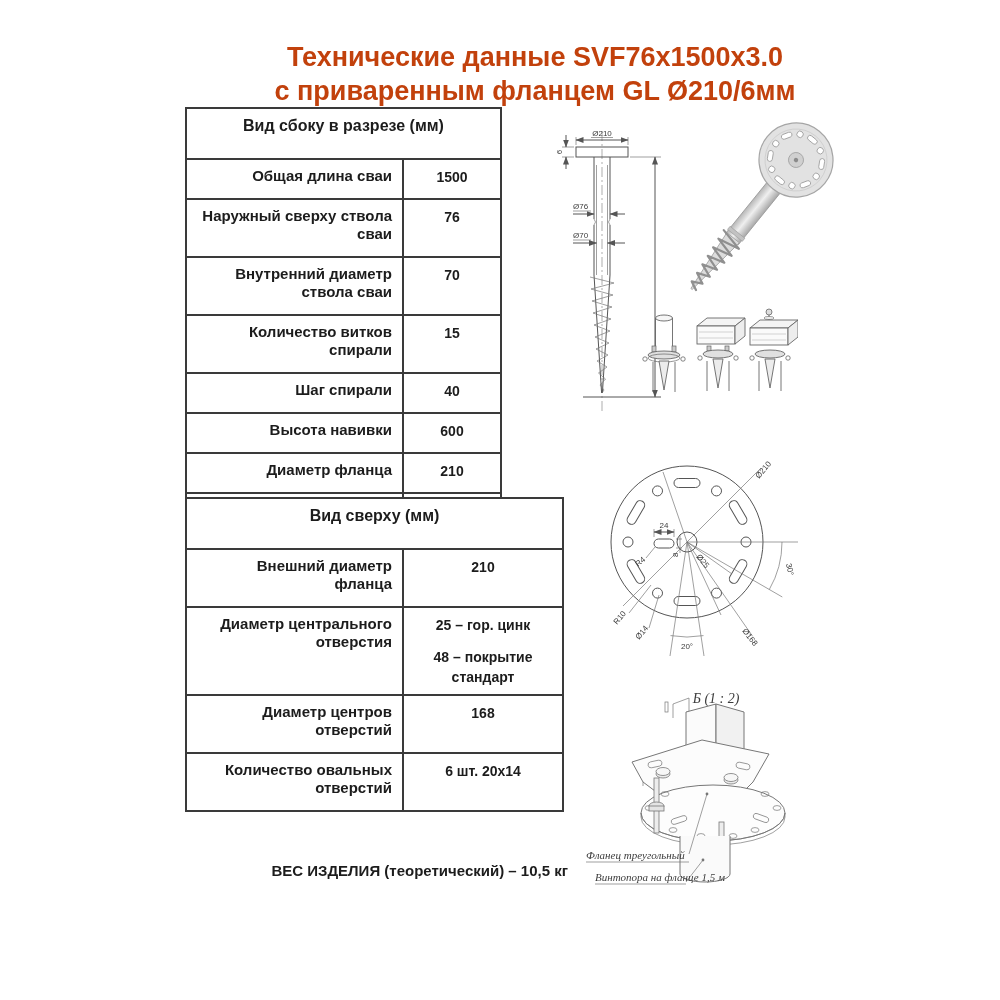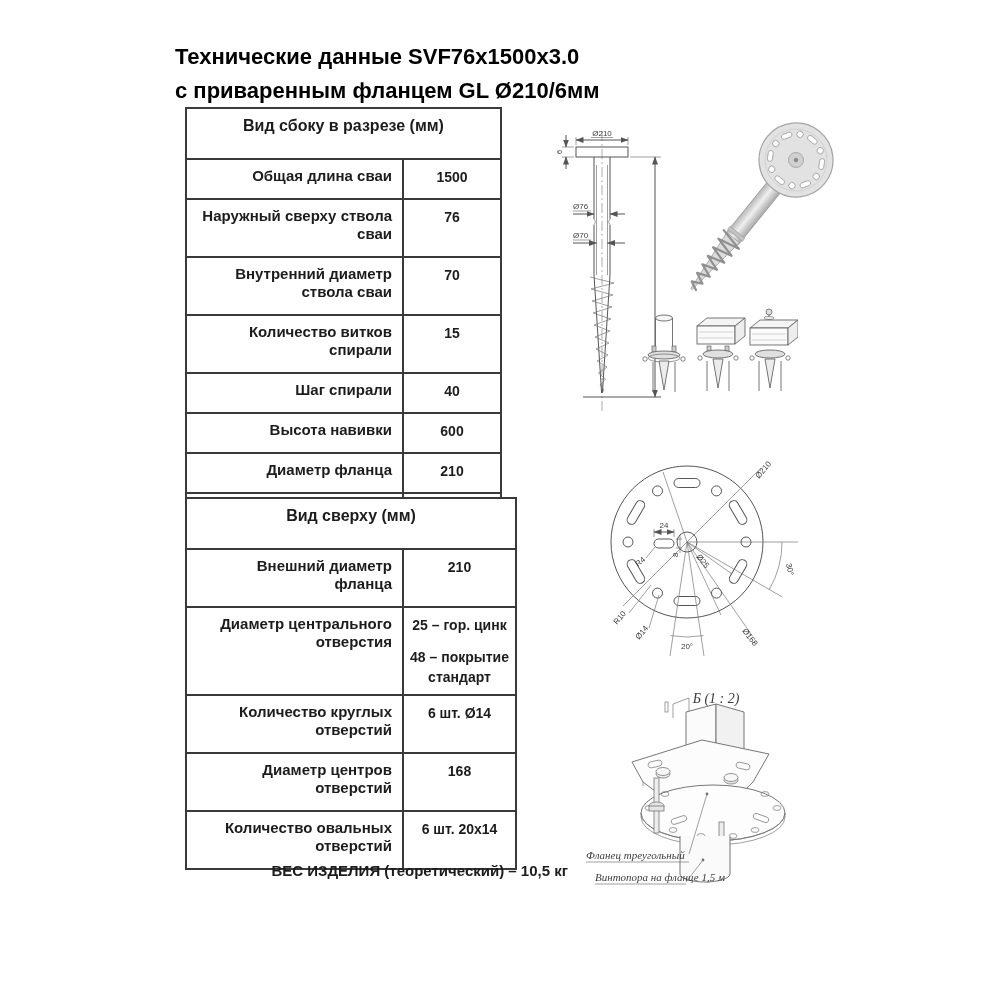--- a/index.html
+++ b/index.html
@@ -1,27 +1,27 @@
 <!DOCTYPE html>
 <html><head>
 <meta charset="utf-8">
 <style>
   html,body{margin:0;padding:0;background:#fff;}
   .canvas{position:relative;width:1000px;height:1000px;background:#ffffff;overflow:hidden;
           font-family:"Liberation Sans",sans-serif;color:#1c1c1c;}
-  .title{position:absolute;left:175px;top:40px;width:720px;text-align:left;
-         font-weight:bold;font-size:22px;line-height:34px;color:#000000;}
+  .title{position:absolute;left:175px;top:40px;width:720px;text-align:center;
+         font-weight:bold;font-size:27px;line-height:34px;color:#c2410c;}
   table.spec{position:absolute;border-collapse:collapse;background:#fff;}
   table.spec th,table.spec td{border:2px solid #3a3a3a;font-weight:bold;color:#1c1c1c;vertical-align:top;}
   table.spec th{font-size:16px;text-align:center;padding:8px 6px 23px;}
   td.lbl{font-size:15px;text-align:right;padding:7px 10px 13px;line-height:18px;}
   td.val{font-size:14px;text-align:center;padding:8px 6px 8px;line-height:18px;}
   #t1{left:185px;top:107px;width:317px;}
   #t1 td.lbl{width:195px;}
-  #t2{left:185px;top:497px;width:332px;}
+  #t2{left:185px;top:497px;width:379px;}
   #t2 td.lbl{width:195px;}
   .val-gap{margin-top:14px;}
   .val-line{margin-top:2px;}
   .footer{position:absolute;left:188px;top:862px;width:380px;text-align:right;
           font-weight:bold;font-size:15px;color:#1c1c1c;}
   .drw{position:absolute;}
   svg text{font-family:"Liberation Sans",sans-serif;fill:#3c3c3c;}
   .dim{font-size:8px;}
   .cl{stroke:#8a8a8a;stroke-width:0.7;stroke-dasharray:10 3 2 3;}
   .ln{stroke:#555;stroke-width:1;fill:none;}
@@ -87,24 +87,20 @@
       <td class="lbl">Внешний диаметр фланца</td>
       <td class="val">210</td>
     </tr>
     <tr>
       <td class="lbl">Диаметр центрального отверстия</td>
       <td class="val">
         <div>25 – гор. цинк</div>
         <div class="val-gap">48 – покрытие</div>
         <div class="val-line">стандарт</div>
       </td>
-    </tr>
-    <tr>
-      <td class="lbl">Количество круглых отверстий</td>
-      <td class="val">6 шт. Ø14</td>
     </tr>
     <tr>
       <td class="lbl">Диаметр центров отверстий</td>
       <td class="val">168</td>
     </tr>
     <tr>
       <td class="lbl">Количество овальных отверстий</td>
       <td class="val">6 шт. 20х14</td>
     </tr>
   </tbody>

